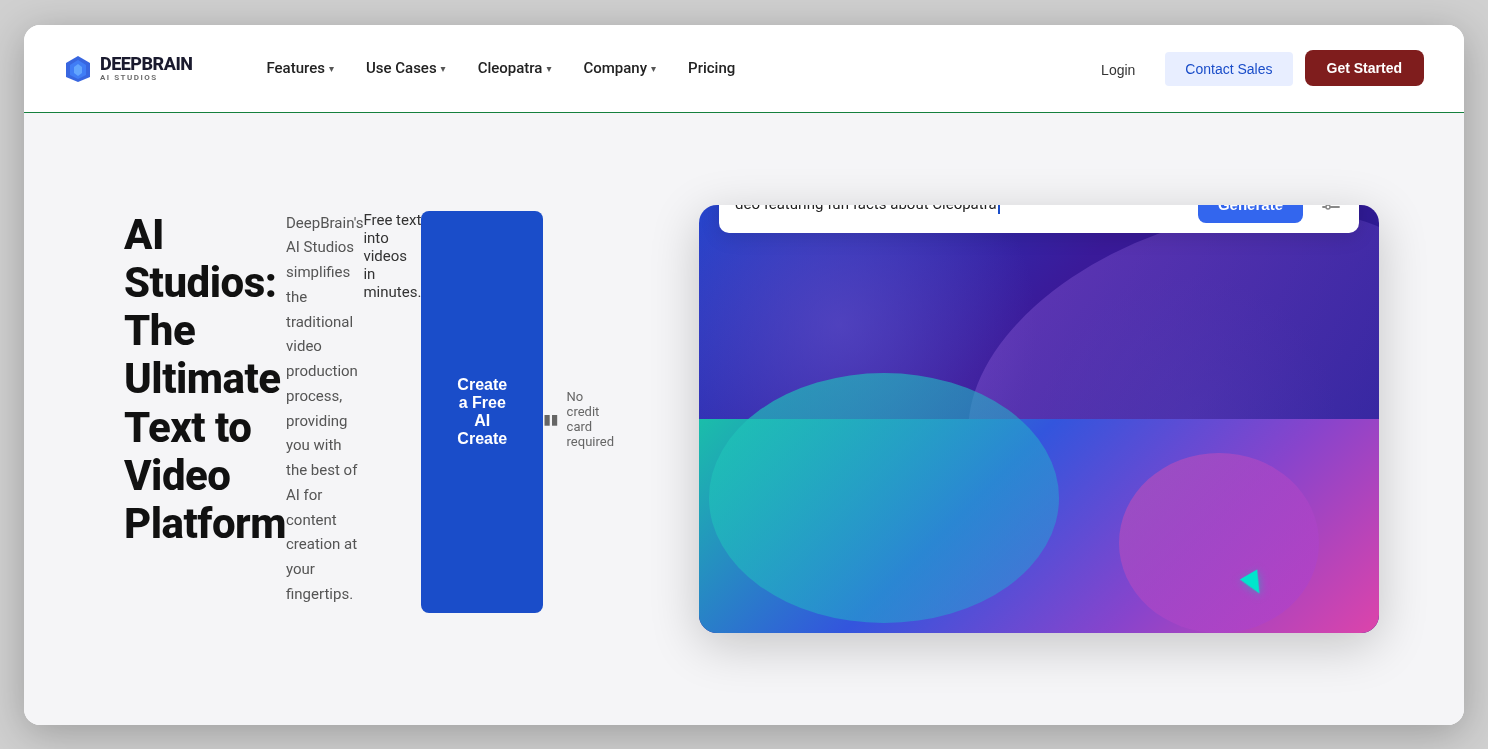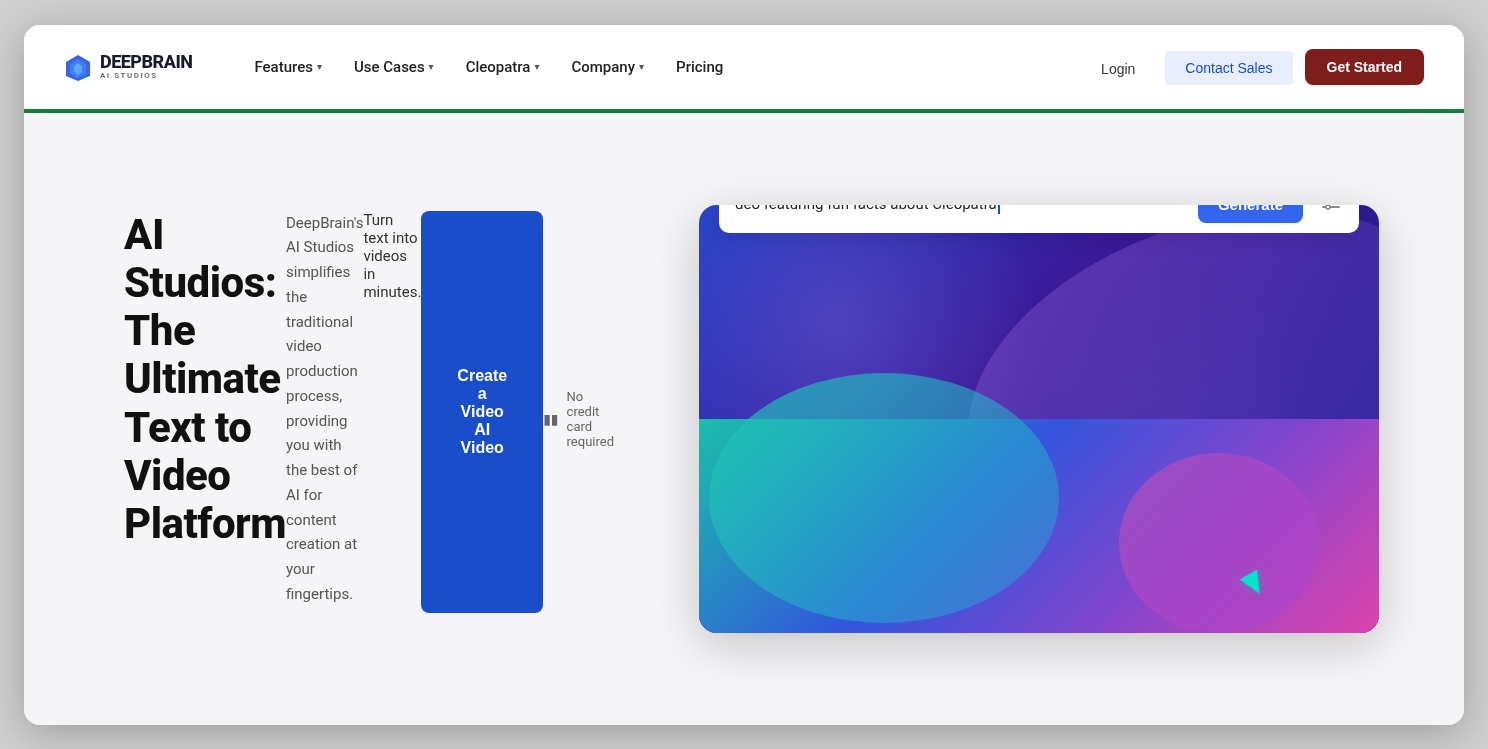--- a/index.html
+++ b/index.html
@@ -21,22 +21,22 @@
       display: flex;
       flex-direction: column;
     }
     
     .navbar {
       display: flex;
       align-items: center;
       padding: 0 40px;
       height: 88px;
       background: #fff;
-      border-bottom: 4px solid #15803d;
-      gap: 0;
+      border-bottom: 1px solid #15803d;
+      gap: 12px;
     }
     .logo-area {
       display: flex;
       align-items: center;
       gap: 8px;
       margin-right: 48px;
       flex-shrink: 0;
     }
     .logo-icon {
       width: 28px;
@@ -380,22 +380,22 @@
 
   <div class="main-content">
 
     <div class="left-panel">
       <h1 class="hero-title">
         AI Studios:<br>
         The Ultimate Text to<br>
         Video Platform
       </h1>
       <p class="hero-desc">DeepBrain's AI Studios simplifies the traditional video production process, providing you with the best of AI for content creation at your fingertips.</p>
-      <p class="hero-tagline">Turn text into videos in minutes.</p>
-      <button class="btn-cta">Create a Video AI Video</button>
+      <p class="hero-tagline">Free text into videos in minutes.</p>
+      <button class="btn-cta">Create a Free AI Create</button>
       <div class="no-cc">
         <span class="no-cc-icon">▮▮</span>
         <span>No credit card required</span>
       </div>
     </div>
 
     <div class="right-panel">
       <div class="video-card">
         <div class="video-bg">
 

